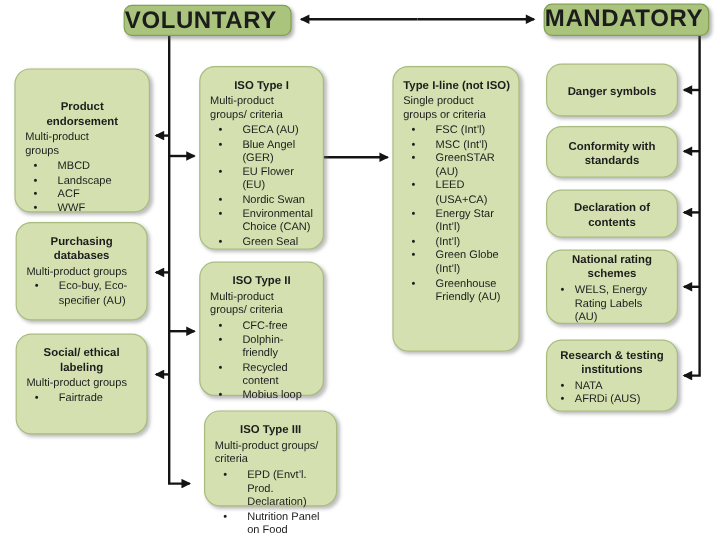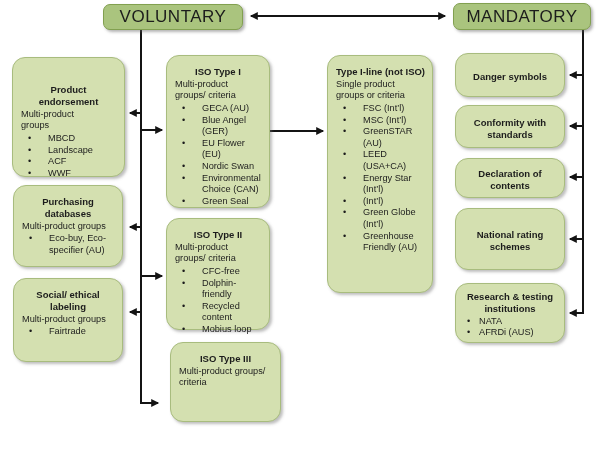--- a/index.html
+++ b/index.html
@@ -8,24 +8,24 @@
     --arrow:#141414; --text:#1c1c1c;
   }
   *{box-sizing:border-box; margin:0; padding:0;}
   body{background:#ffffff; font-family:"Liberation Sans", sans-serif;}
   .canvas{position:relative; width:600px; height:456px; background:#ffffff; overflow:hidden;}
   svg.connectors{position:absolute; left:0; top:0; pointer-events:none;}
   svg.connectors path.c{stroke:var(--arrow); stroke-width:2; fill:none;}
   svg.connectors .ah-fill{fill:var(--arrow);}
 
   .hdr{
-    position:absolute; display:flex; align-items:center; justify-content:center;
+    position:absolute; display:flex; align-items:center; justify-content:flex-start;
     background:var(--header-fill); border:1.5px solid var(--header-border);
     border-radius:7px; box-shadow:2px 2px 3px rgba(90,90,90,.45);
-    font-size:17px; letter-spacing:.5px; color:var(--text);
+    font-size:20px; letter-spacing:.5px; color:var(--text);font-weight:bold;
   }
   .box{
     position:absolute; background:var(--box-fill); border:1px solid var(--box-border);
     border-radius:13px; box-shadow:2px 2px 3px rgba(110,110,110,.45);
     color:var(--text); font-size:9.2px; line-height:1.26; padding:10px 8px 5px;
     display:flex; flex-direction:column;
   }
   .box.vc{justify-content:center; padding-top:4px; padding-bottom:0;}
   .title{font-weight:bold; text-align:center; font-size:9.5px; line-height:1.25;}
   .title.nowrap{white-space:nowrap;}
@@ -122,20 +122,24 @@
       <li>CFC-free</li>
       <li>Dolphin-friendly</li>
       <li>Recycled content</li>
       <li>Mobius loop</li>
     </ul>
   </div>
 
   <div class="box" style="left:170px; top:342px; width:111px; height:80px">
     <div class="title">ISO Type III</div>
     <div class="sub">Multi-product groups/ criteria</div>
+    <ul class="bullets">
+      <li>EPD (Envt’l. Prod. Declaration)</li>
+      <li>Nutrition Panel on Food</li>
+    </ul>
   </div>
 
   <div class="box" style="left:327px; top:55px; width:106px; height:238px">
     <div class="title nowrap">Type I-line (not ISO)</div>
     <div class="sub">Single product groups or criteria</div>
     <ul class="bullets">
       <li>FSC (Int’l)</li>
       <li>MSC (Int’l)</li>
       <li>GreenSTAR (AU)</li>
       <li>LEED (USA+CA)</li>
@@ -153,20 +157,23 @@
   <div class="box vc" style="left:455px; top:105px; width:110px; height:43px">
     <div class="title">Conformity with standards</div>
   </div>
 
   <div class="box vc" style="left:455px; top:158px; width:110px; height:40px">
     <div class="title">Declaration of contents</div>
   </div>
 
   <div class="box vc tight" style="left:455px; top:208px; width:110px; height:62px">
     <div class="title">National rating schemes</div>
+    <ul class="bullets">
+      <li>WELS, Energy Rating Labels (AU)</li>
+    </ul>
   </div>
 
   <div class="box vc tight" style="left:455px; top:283px; width:110px; height:60px">
     <div class="title">Research &amp; testing institutions</div>
     <ul class="bullets">
       <li>NATA</li>
       <li>AFRDi (AUS)</li>
     </ul>
   </div>
 

